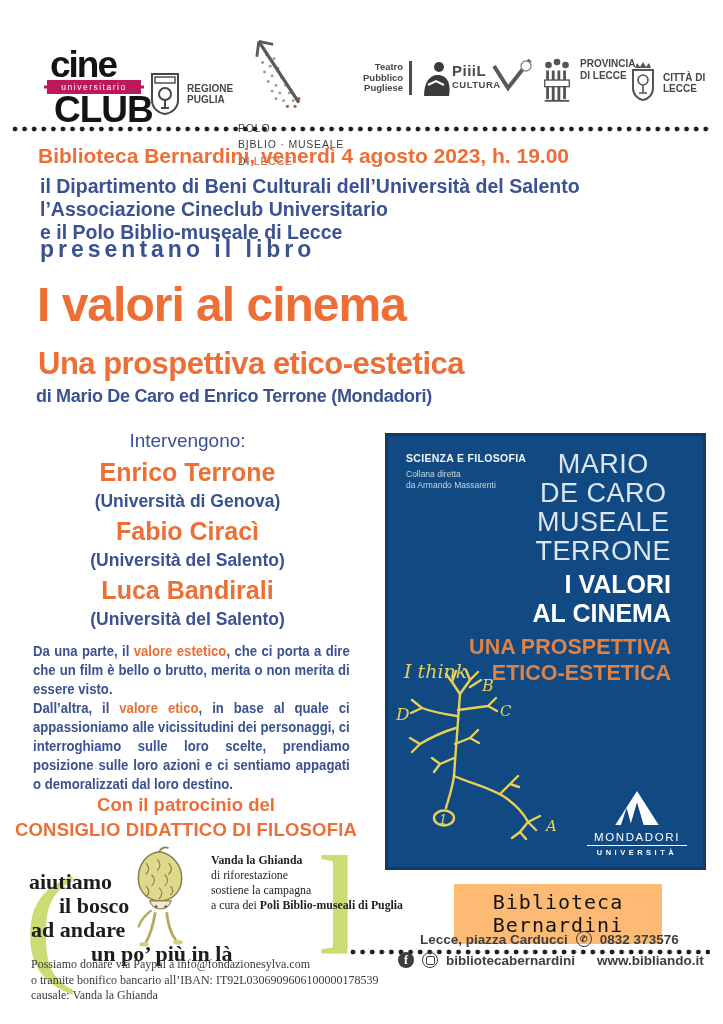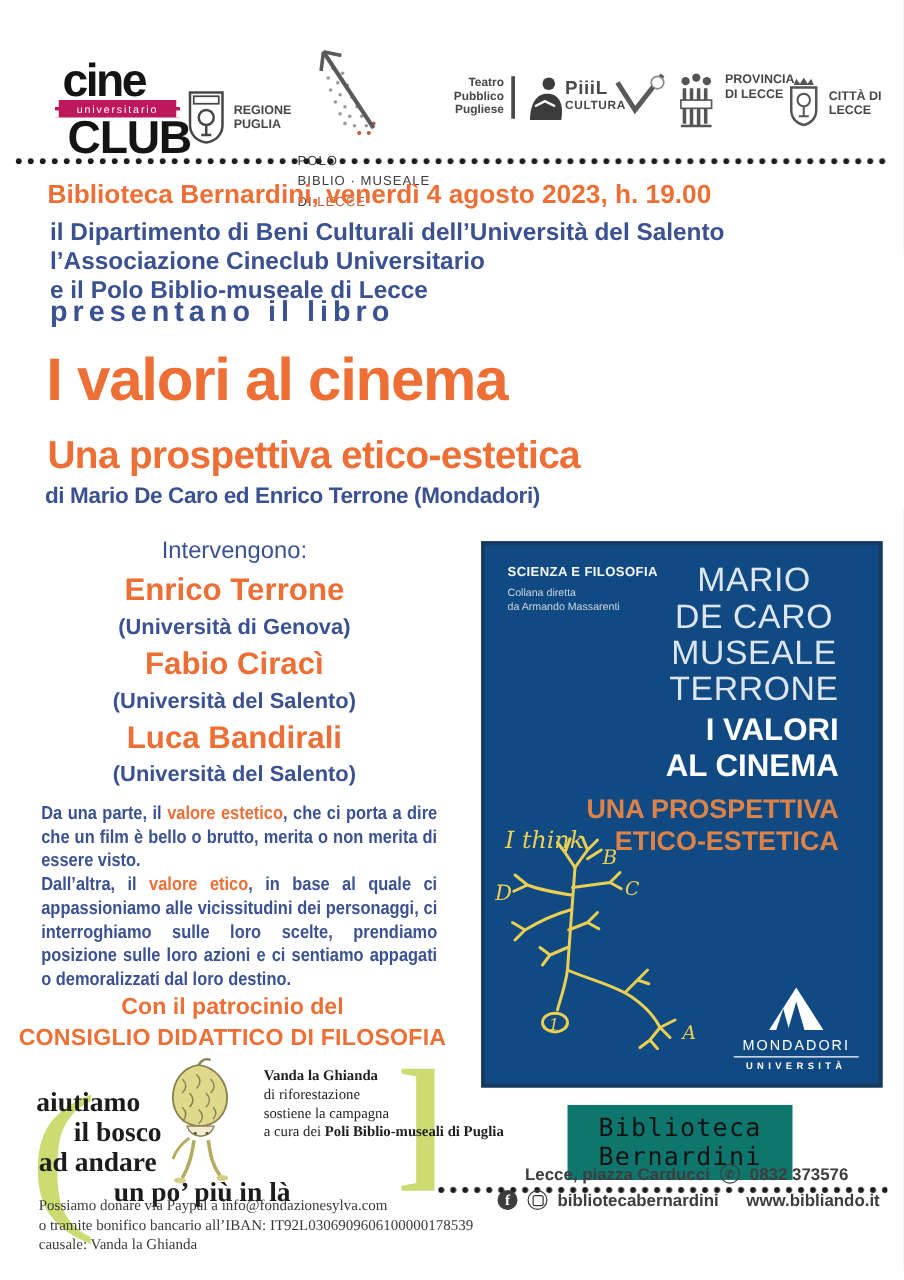--- a/index.html
+++ b/index.html
@@ -74,21 +74,21 @@
   .cover .cauthors{position:absolute;right:32px;top:14px;text-align:center;font-size:27px;font-weight:400;color:#dde6f0;line-height:1.08;letter-spacing:.5px;}
   .cover .ctitle{position:absolute;right:32px;top:134px;text-align:right;font-size:25px;font-weight:900;color:#ffffff;line-height:1.14;}
   .cover .csub{position:absolute;right:32px;top:199px;text-align:right;font-size:21.5px;font-weight:900;color:#dd8348;line-height:1.2;}
   .cover .sketch{position:absolute;left:8px;top:222px;}
   .sketch text{fill:#e9d054;font-family:"DejaVu Serif",serif;font-style:italic;}
   .mondadori{position:absolute;right:16px;bottom:10px;width:100px;text-align:center;color:#fff;}
   .mondadori .mname{font-family:Liberation Sans, sans-serif;font-size:11.5px;letter-spacing:1.6px;margin-top:2px;}
   .mondadori .rule{height:1px;background:#fff;margin:2px 0 2px 0;}
   .mondadori .msub{font-size:7.5px;letter-spacing:3.5px;font-weight:bold;}
   
-  .bernardini{position:absolute;left:454px;top:884px;width:180px;height:60px;background:#0f766e;
+  .bernardini{position:absolute;left:454px;top:884px;width:208px;height:60px;background:#fdba74;
       display:flex;flex-direction:column;align-items:center;justify-content:center;
       font-family:"DejaVu Sans Mono",monospace;font-size:20px;color:#121212;letter-spacing:1px;line-height:1.15;}
   
   .footer{position:absolute;left:398px;top:931px;width:312px;font-size:13.5px;font-weight:bold;color:#3d3d3d;}
   .footer .row{display:flex;align-items:center;gap:8px;margin-bottom:5px;}
   .footer .row1{padding-left:22px;}
   .icn{width:16px;height:16px;border-radius:50%;display:flex;align-items:center;justify-content:center;flex:0 0 auto;box-sizing:border-box;}
   .icn.wa{border:1.8px solid #3d3d3d;font-size:9px;font-weight:bold;color:#3d3d3d;}
   .icn.fb{background:#3d3d3d;color:#fff;font-family:"Liberation Serif",serif;font-size:12px;font-weight:bold;}
   .icn.ig{border:1.8px solid #3d3d3d;}

